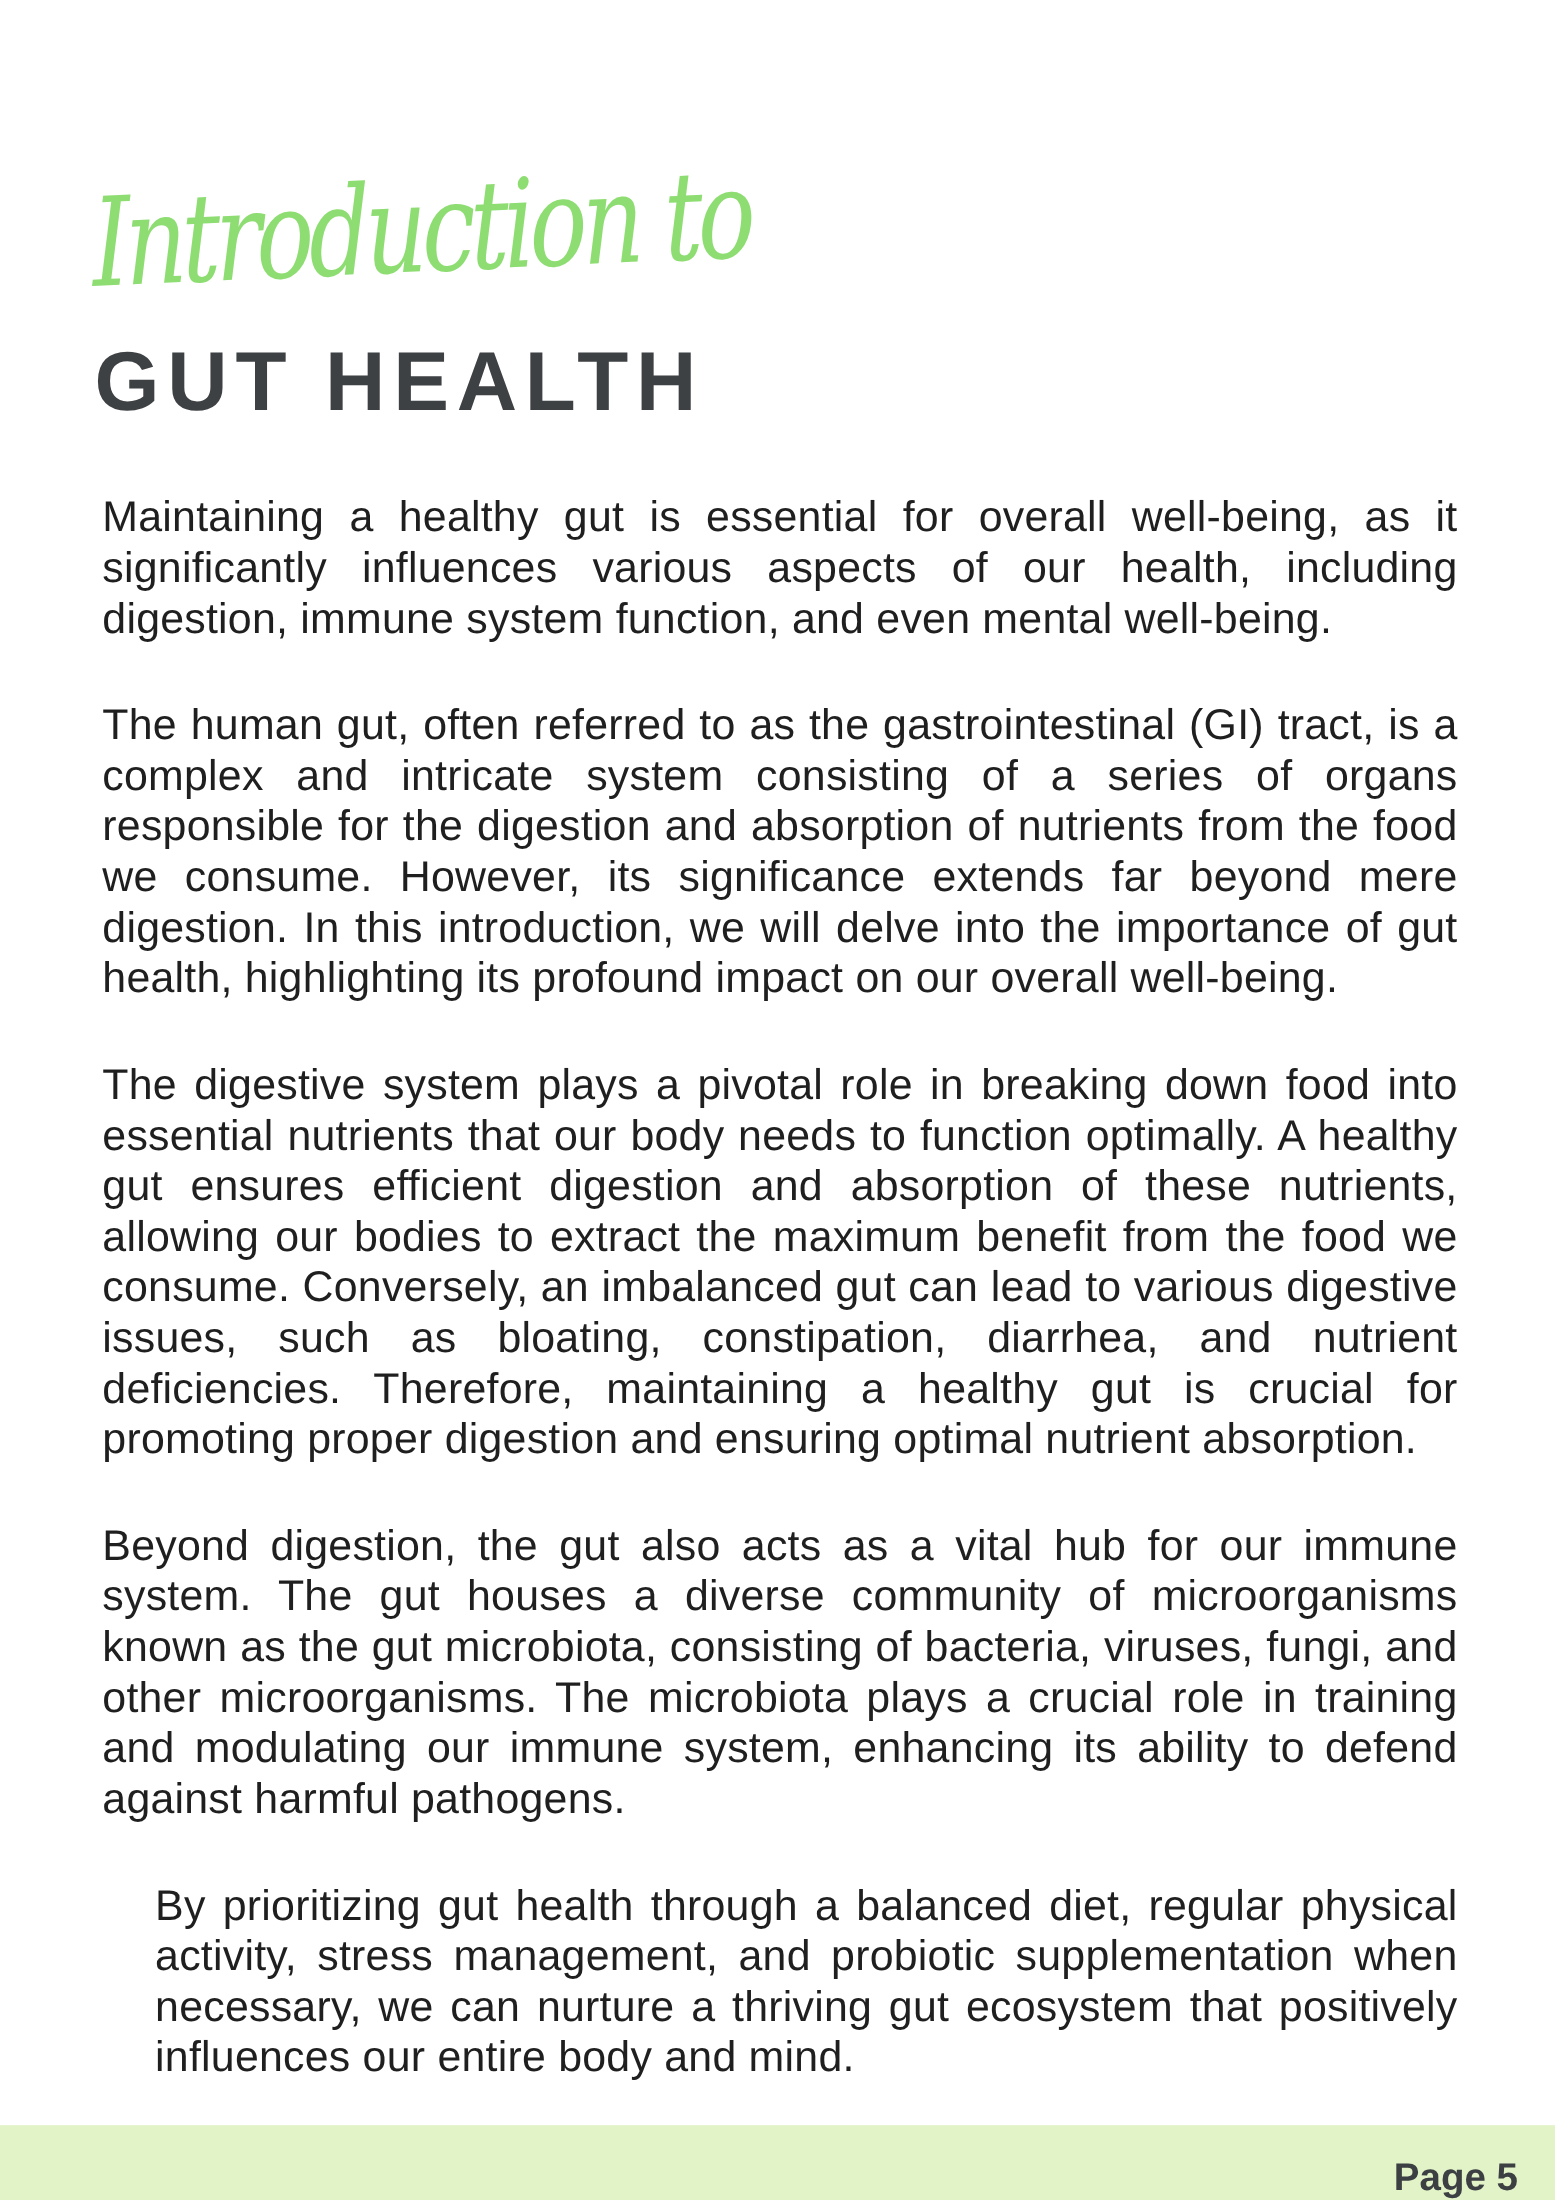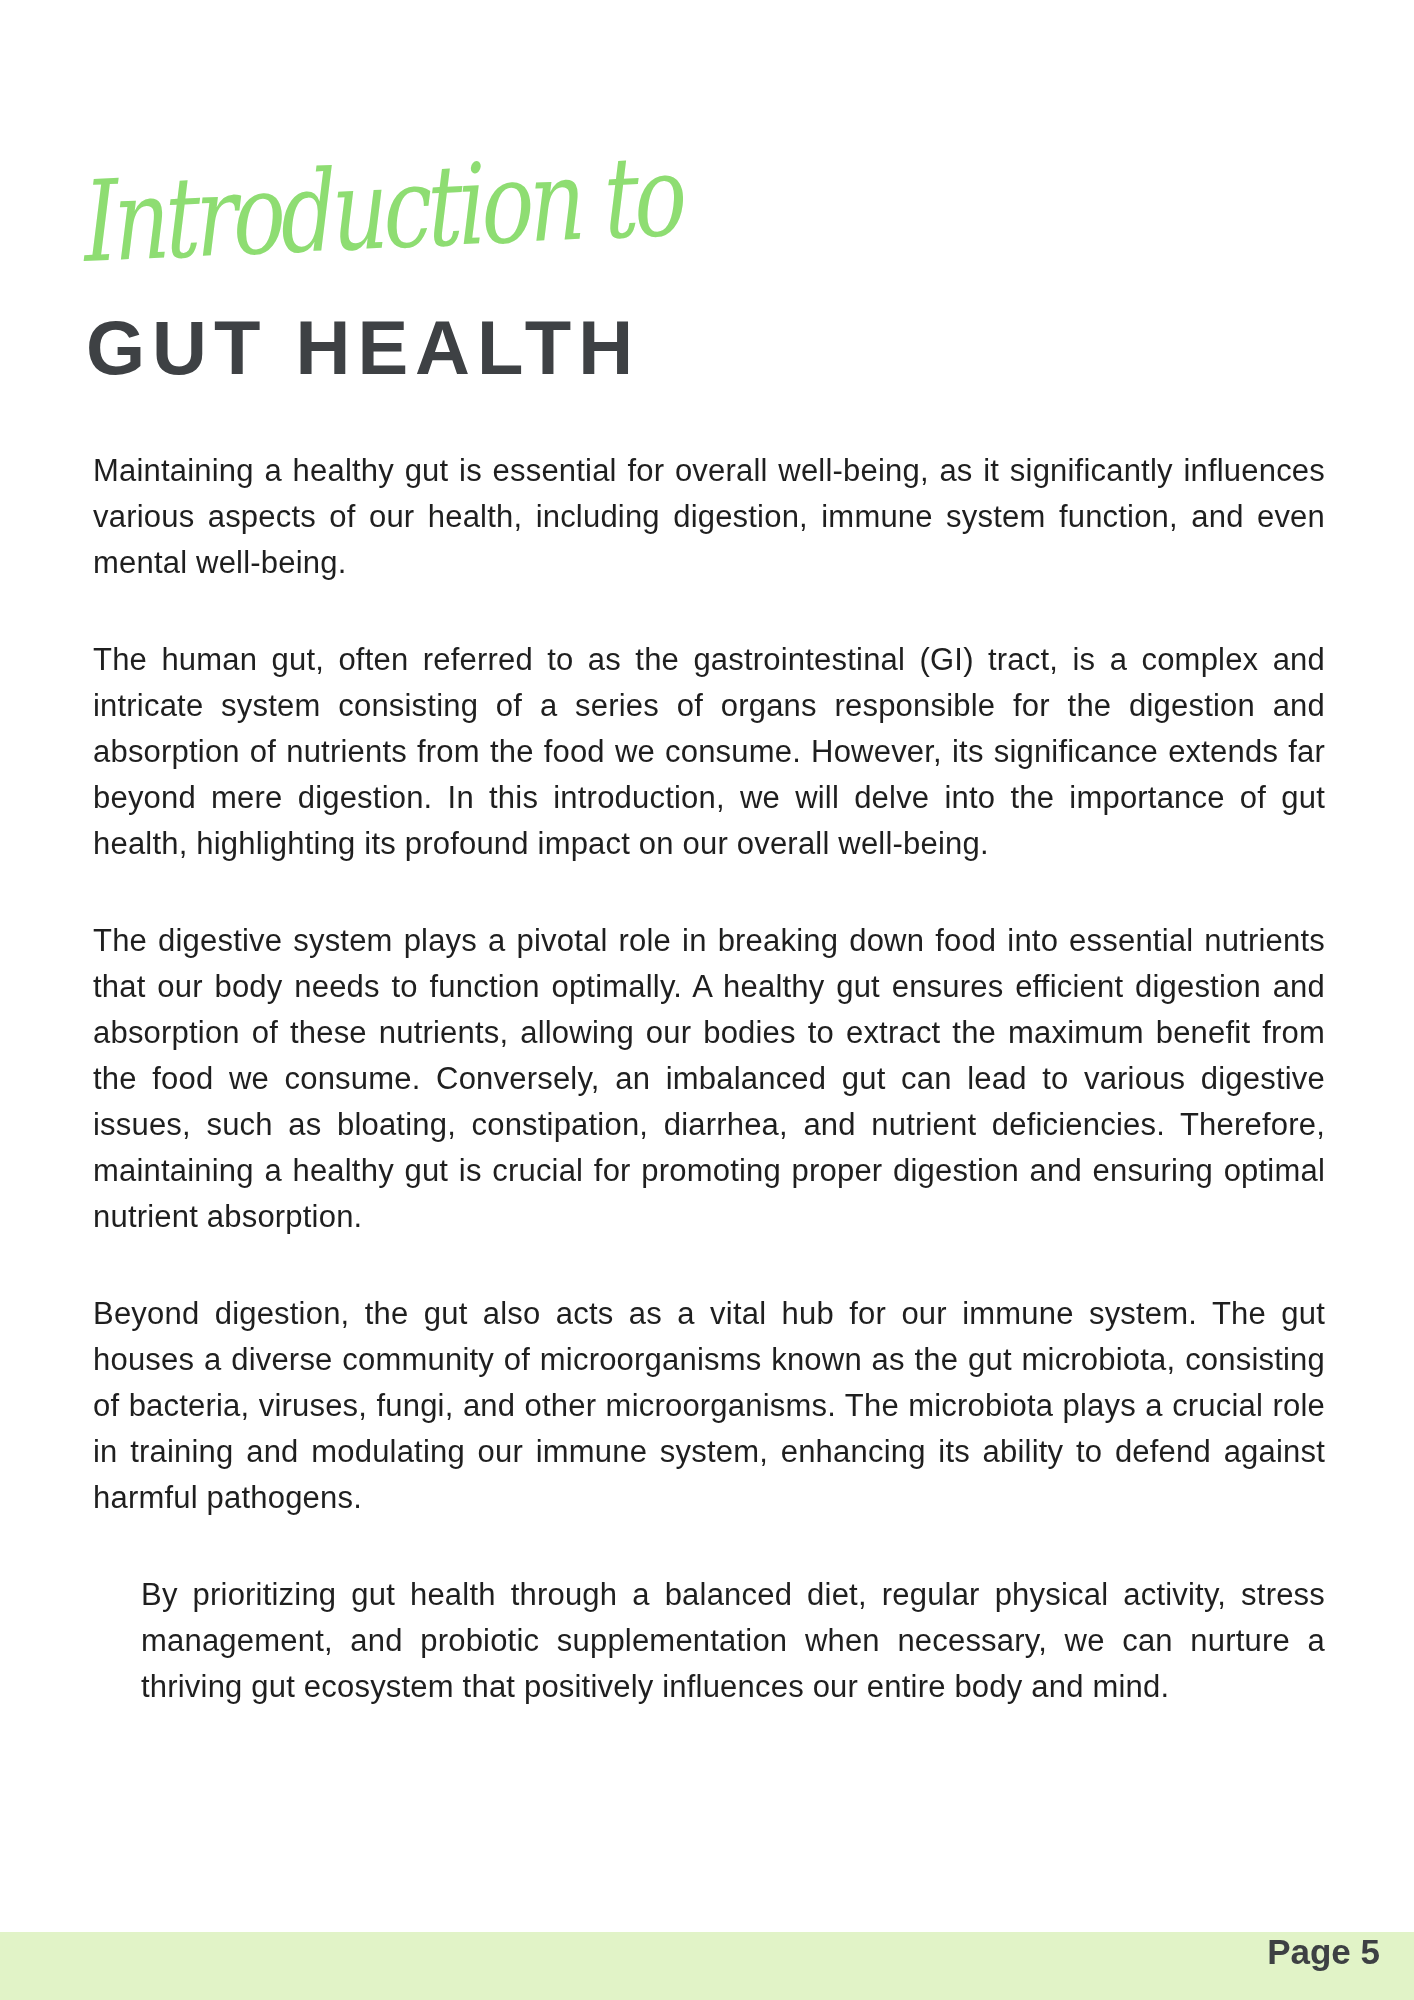--- a/index.html
+++ b/index.html
@@ -38,42 +38,42 @@
     margin: 14px 0 0 0;
     font-size: 76px;
     line-height: 1;
     font-weight: 800;
     letter-spacing: 7px;
     color: var(--title-color, #3e4144);
     white-space: nowrap;
   }
   .content {
     margin: 62px 89px 0 93px;
-    font-size: 31px;
+    font-size: 39px;
     line-height: 46px;
     color: var(--body-color, #1f1f1f);
     text-align: justify;
     letter-spacing: 0.2px;
   }
   .content p {
     margin: 0 0 51px 0;
   }
   .content p:last-child {
     margin-bottom: 0;
     margin-left: 48px;
   }
   .footer-bar {
     position: absolute;
     left: 0;
     right: 0;
     bottom: 0;
     height: 68px;
     background: var(--footer-bg, #e1f3c7);
     display: flex;
-    align-items: flex-start;
+    align-items: flex-end;
     justify-content: flex-end;
     padding-right: 34px;
     box-sizing: border-box;
   }
   .page-number {
     font-size: 35px;
     font-weight: 700;
     color: var(--footer-text, #3d4043);
   }
 </style>

